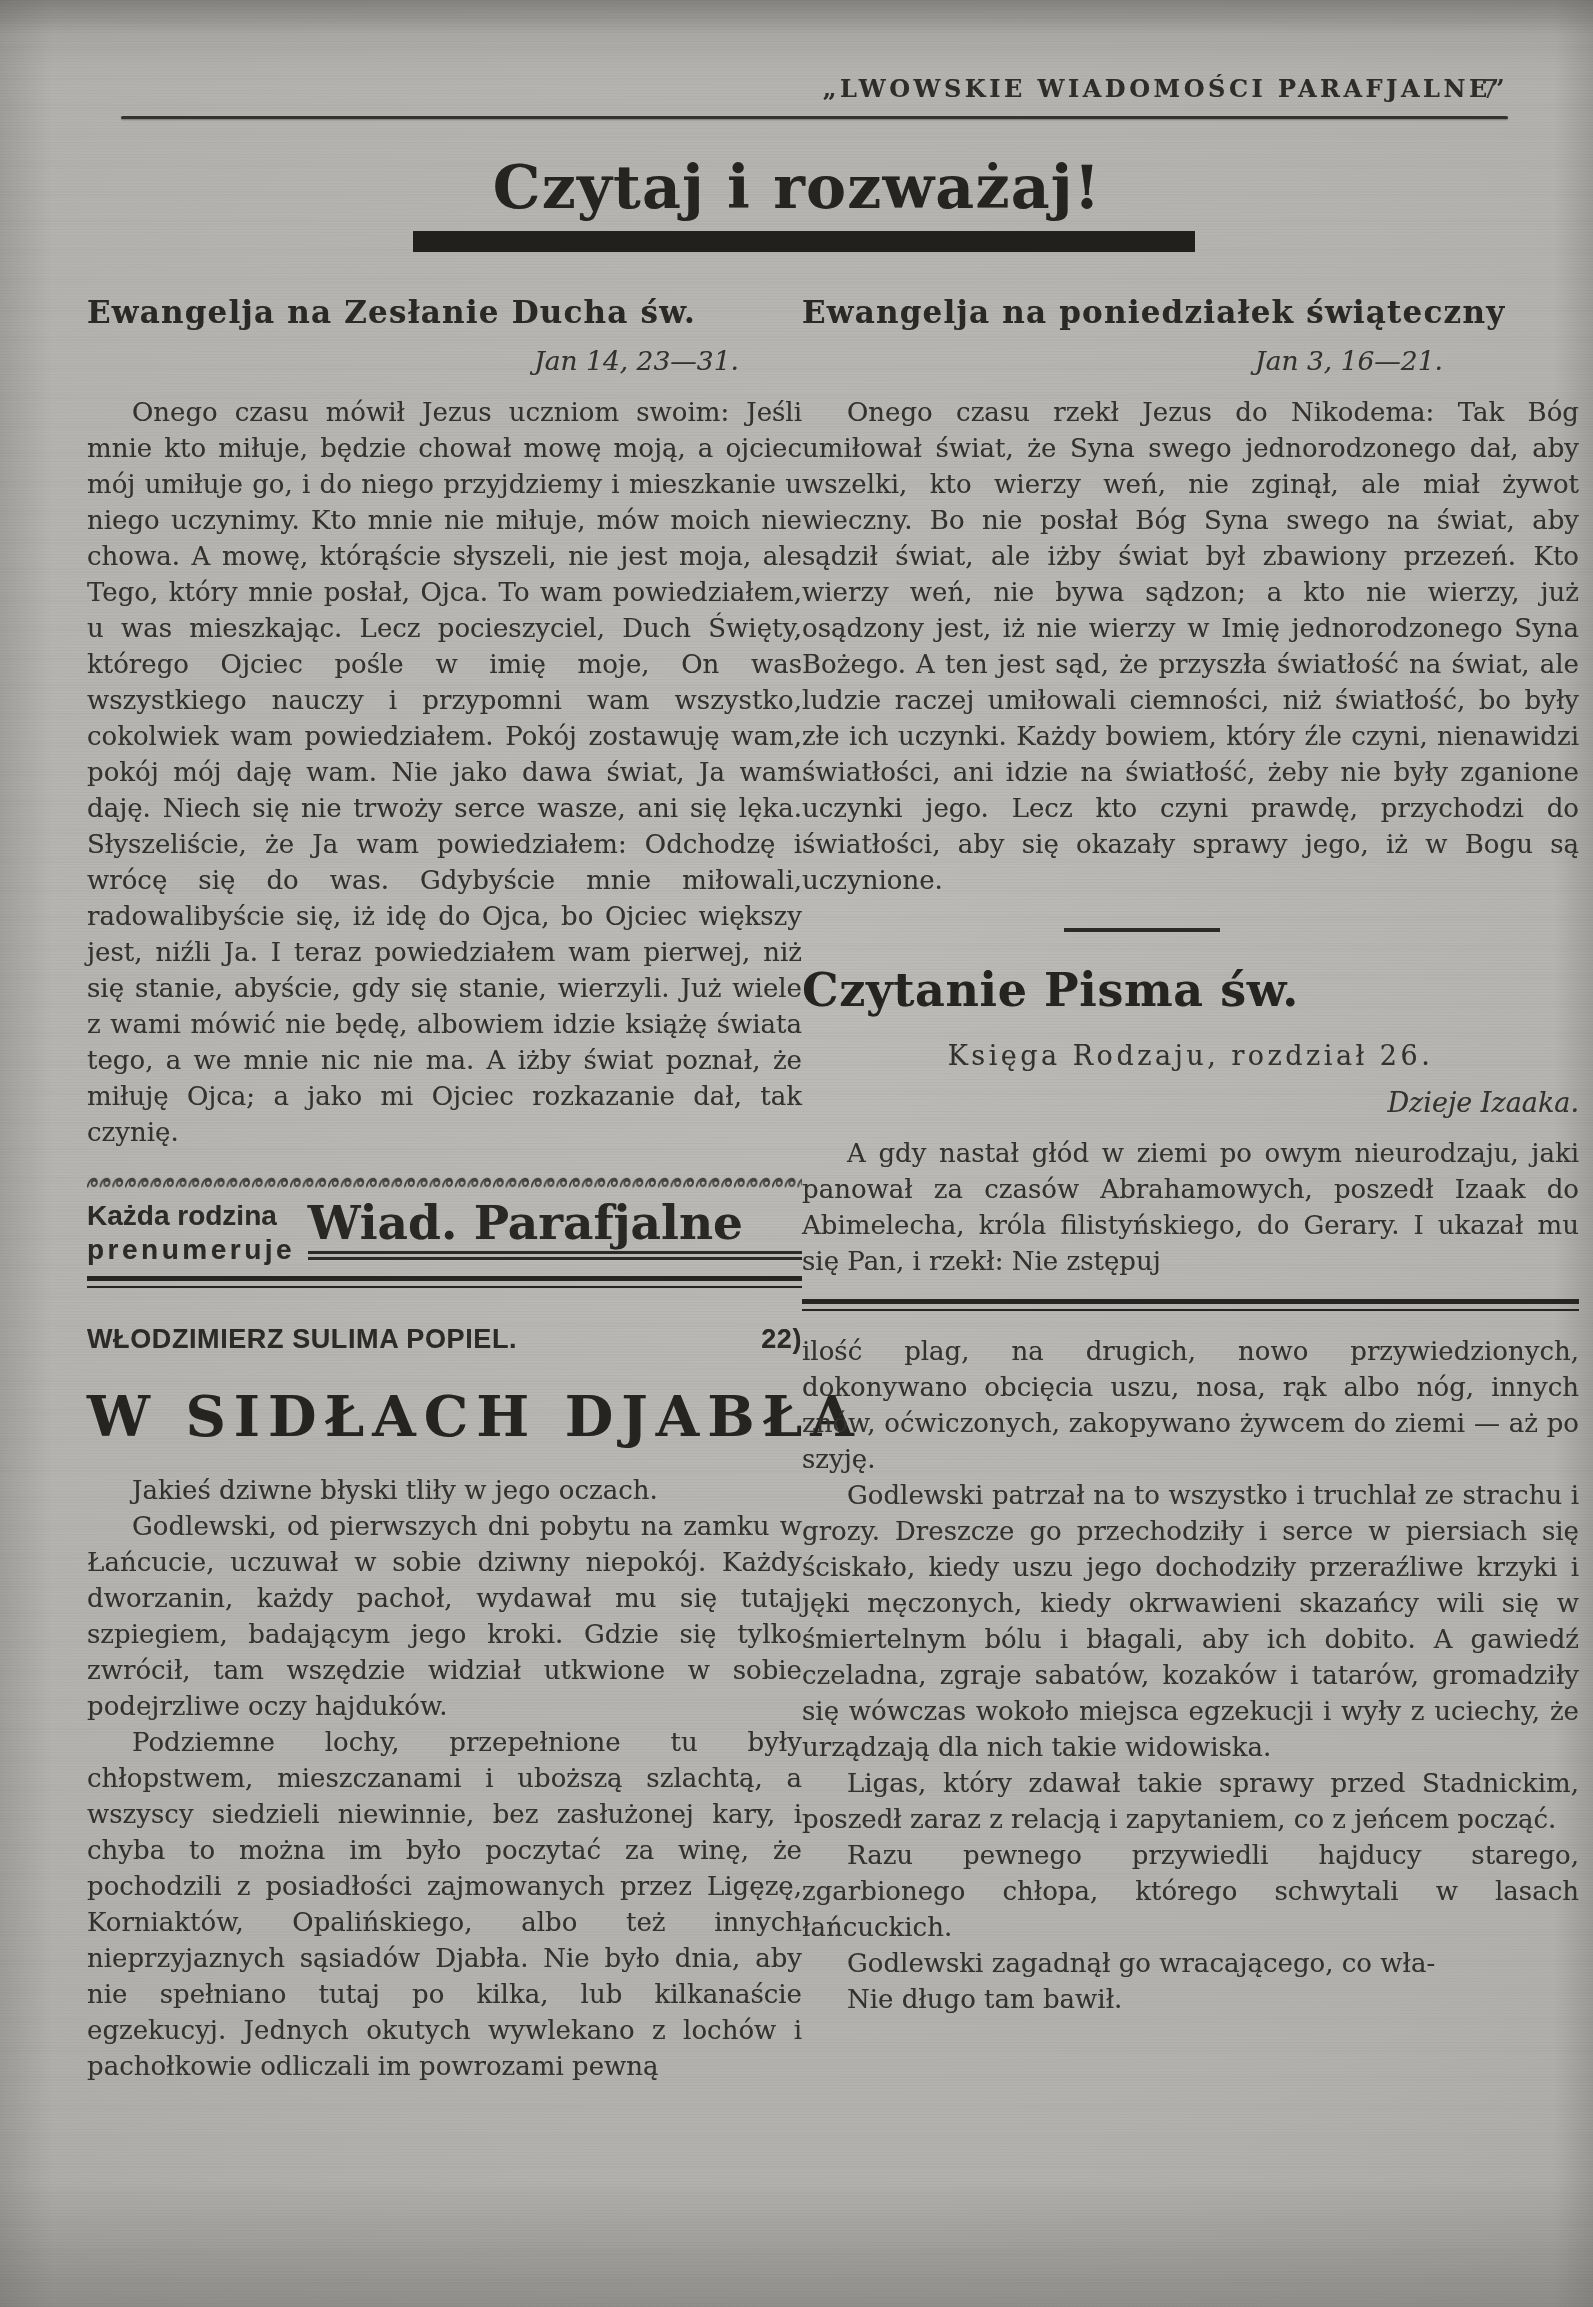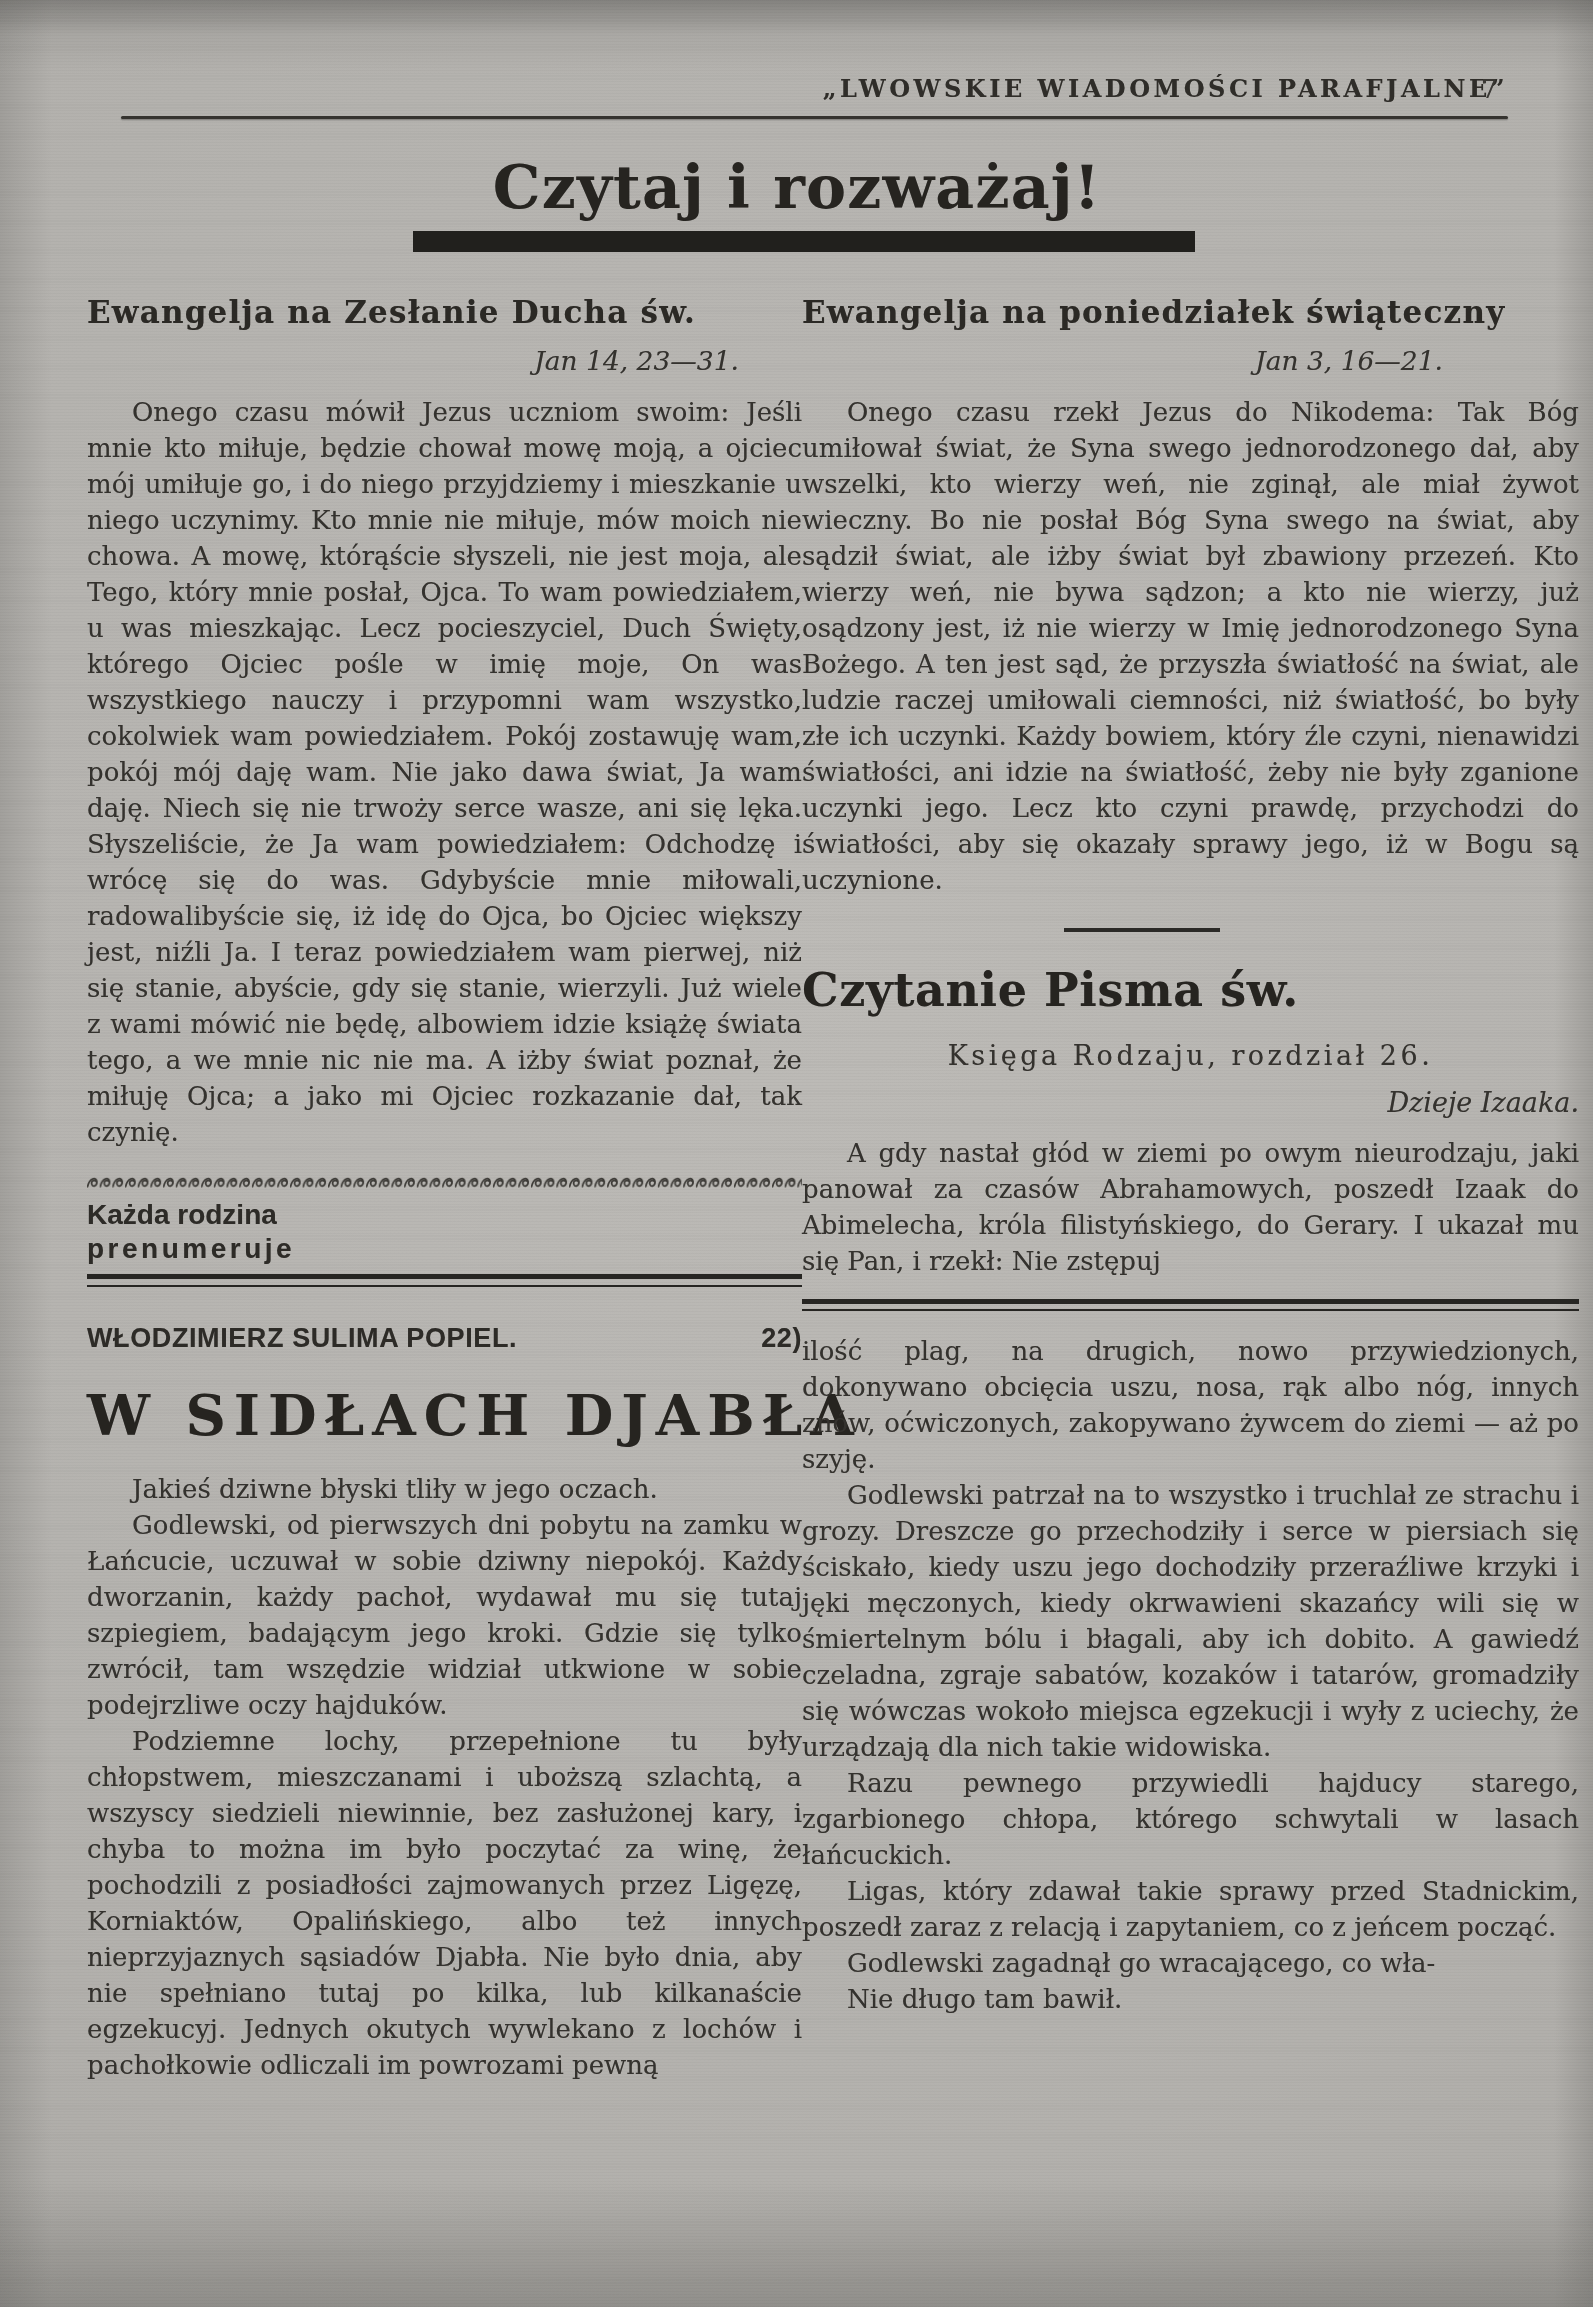--- a/index.html
+++ b/index.html
@@ -132,20 +132,21 @@
           </defs>
           <rect x="0" y="0" width="1240" height="34" fill="url(#loopPat)"></rect>
         </svg>
       </div>
 
       <div class="subscribe-ad">
         <div class="ad-left">
           <span class="ad-line1">Każda rodzina</span>
           <span class="ad-line2">prenumeruje</span>
         </div>
+        <div class="ad-paper-name">Wiad. Parafjalne</div>
       </div>
 
       <div class="heavy-rule"></div>
 
       <div class="serial-header">
         <span>WŁODZIMIERZ SULIMA POPIEL.</span>
         <span>22)</span>
       </div>
       <h2 class="serial-title">W SIDŁACH DJABŁA</h2>
 
@@ -167,22 +168,22 @@
       <h2 class="reading-title">Czytanie Pisma św.</h2>
       <p class="reading-subtitle">Księga Rodzaju, rozdział 26.</p>
       <p class="reading-story-title">Dzieje Izaaka.</p>
       <p class="body-text indent">A gdy nastał głód w ziemi po owym nieurodzaju, jaki panował za czasów Abrahamowych, poszedł Izaak do Abimelecha, króla filistyńskiego, do Gerary. I ukazał mu się Pan, i rzekł: Nie zstępuj</p>
 
       <div class="heavy-rule heavy-rule-right"></div>
 
       <div class="continuation">
         <p class="body-text para">ilość plag, na drugich, nowo przywiedzionych, dokonywano obcięcia uszu, nosa, rąk albo nóg, innych znów, oćwiczonych, zakopywano żywcem do ziemi — aż po szyję.</p>
         <p class="body-text indent para">Godlewski patrzał na to wszystko i truchlał ze strachu i grozy. Dreszcze go przechodziły i serce w piersiach się ściskało, kiedy uszu jego dochodziły przeraźliwe krzyki i jęki męczonych, kiedy okrwawieni skazańcy wili się w śmiertelnym bólu i błagali, aby ich dobito. A gawiedź czeladna, zgraje sabatów, kozaków i tatarów, gromadziły się wówczas wokoło miejsca egzekucji i wyły z uciechy, że urządzają dla nich takie widowiska.</p>
+        <p class="body-text indent para">Ligas, który zdawał takie sprawy przed Stadnickim, poszedł zaraz z relacją i zapytaniem, co z jeńcem począć.</p>
         <p class="body-text indent para">Razu pewnego przywiedli hajducy starego, zgarbionego chłopa, którego schwytali w lasach łańcuckich.</p>
-        <p class="body-text indent para">Ligas, który zdawał takie sprawy przed Stadnickim, poszedł zaraz z relacją i zapytaniem, co z jeńcem począć.</p>
         <p class="body-text indent para">Godlewski zagadnął go wracającego, co wła-</p>
         <p class="body-text indent para">Nie długo tam bawił.</p>
       </div>
     </section>
 
   </div>
 </div>
 
 
 </body></html>

